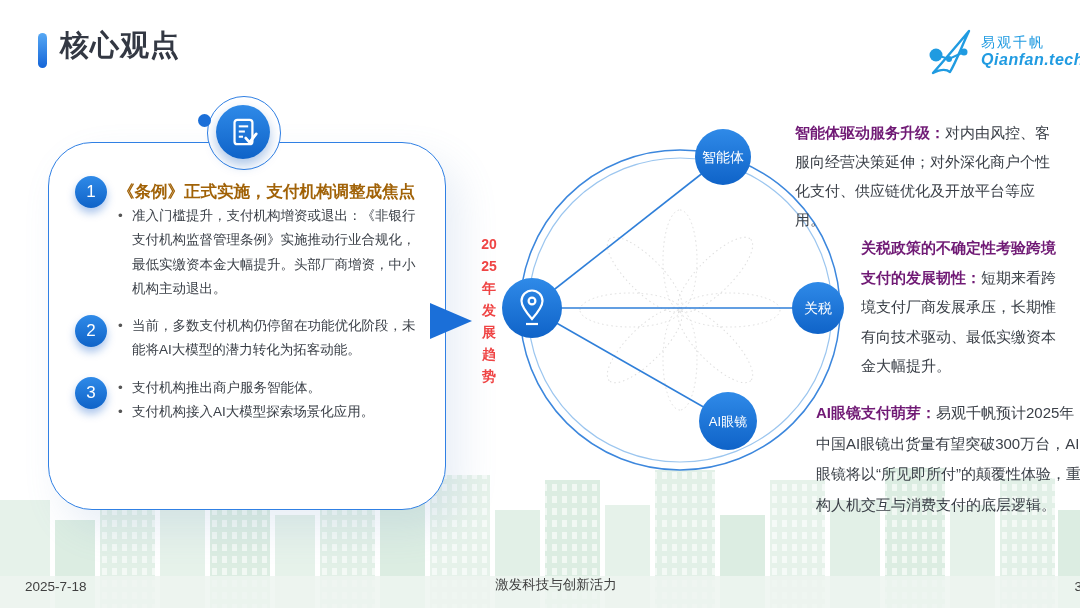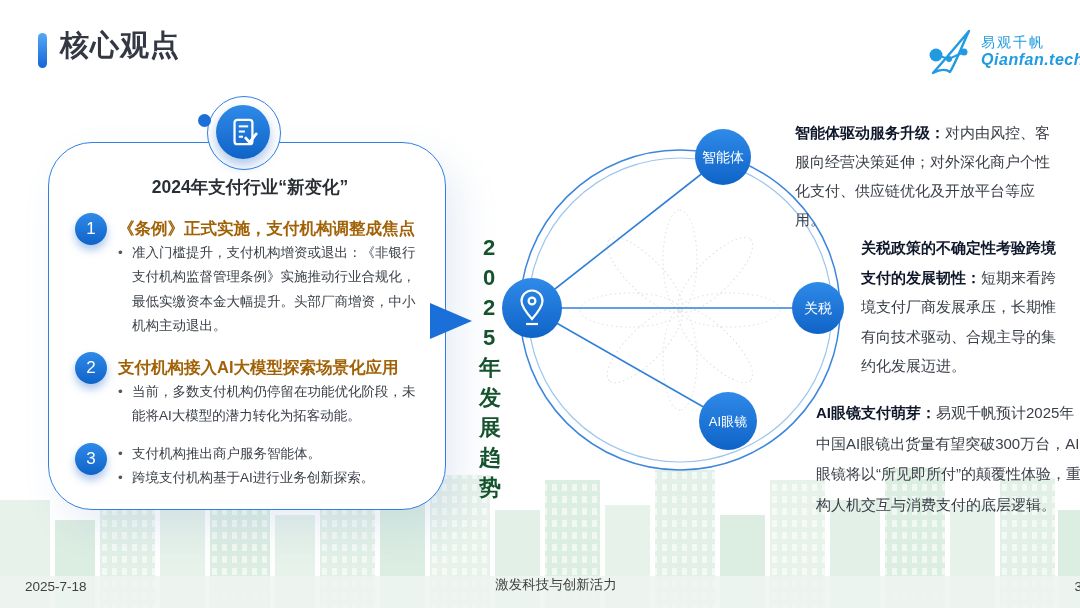--- a/index.html
+++ b/index.html
@@ -32,28 +32,28 @@
   .badge{flex:0 0 auto;width:32px;height:32px;border-radius:50%;color:#fff;font-size:17px;
     background:linear-gradient(180deg,#2f8ae8,#0f63c8);display:flex;align-items:center;justify-content:center;
     box-shadow:0 5px 9px rgba(15,90,200,.35);margin-top:1px;}
   .item-h{font-size:16.5px;font-weight:700;color:#a16207;line-height:1.45;margin-top:5px;}
   .blt{display:flex;font-size:13.5px;line-height:1.8;color:#3b4048;}
   .blt .dot{flex:0 0 14px;color:#555;}
   
   .arrow{position:absolute;left:430px;top:303px;width:0;height:0;z-index:7;
     border-top:18px solid transparent;border-bottom:18px solid transparent;border-left:42px solid #1b6fd8;}
   
-  .axis{position:absolute;left:479px;top:233px;width:20px;font-size:22px;font-weight:700;color:#14532d;
-    line-height:30px;word-break:break-all;text-align:center;z-index:4;}
+  .axis{position:absolute;left:479px;top:233px;width:20px;font-size:14px;font-weight:700;color:#ef4444;
+    line-height:22px;word-break:break-all;text-align:center;z-index:4;}
   
   .diagram{position:absolute;left:0;top:0;z-index:2;}
   .node-label{fill:#ffffff;font-family:"Liberation Sans",sans-serif;}
   
   .ann{position:absolute;z-index:4;font-size:15px;color:#3b4048;}
-  .ann b{color:#0f172a;}
+  .ann b{color:#701a75;}
   .ann0{left:795px;top:118px;width:268px;line-height:29px;}
   .ann1{left:861px;top:233px;width:200px;line-height:29.5px;}
   .ann2{left:816px;top:398px;width:270px;line-height:30.5px;}
   
   .skyline{position:absolute;left:0;bottom:0;z-index:1;}
   
   .foot{position:absolute;bottom:14px;z-index:5;font-size:13.5px;color:#404040;}
   .foot.date{left:25px;}
   .foot.slogan{left:0;width:100%;text-align:center;}
   .foot.page{right:30px;}
@@ -182,54 +182,52 @@
       <text class="node-label" x="818" y="313" font-size="14" text-anchor="middle">关税</text>
     </g>
     <g>
       <circle cx="728" cy="421" r="29" fill="url(#gblue)"></circle>
       <text class="node-label" x="728" y="426" font-size="13" text-anchor="middle">AI眼镜</text>
     </g>
   </svg>
 
   <div class="card">
     <div class="card-inner">
-      <div class="card-title">2024年支付行业“新变化”</div>
 
       <div class="item">
         <div class="badge">1</div>
         <div class="item-body">
           <div class="item-h">《条例》正式实施，支付机构调整成焦点</div>
           <div class="blt">
               <span class="dot">•</span>
               <span>准入门槛提升，支付机构增资或退出：《非银行支付机构监督管理条例》实施推动行业合规化，最低实缴资本金大幅提升。头部厂商增资，中小机构主动退出。</span>
             </div>
         </div>
       </div>
 
       <div class="item">
         <div class="badge">2</div>
         <div class="item-body">
-          <div class="item-h">支付机构接入AI大模型探索场景化应用</div>
           <div class="blt">
               <span class="dot">•</span>
               <span>当前，多数支付机构仍停留在功能优化阶段，未能将AI大模型的潜力转化为拓客动能。</span>
             </div>
         </div>
       </div>
 
       <div class="item">
         <div class="badge">3</div>
         <div class="item-body">
           <div class="blt">
               <span class="dot">•</span>
               <span>支付机构推出商户服务智能体。</span>
             </div>
           <div class="blt">
               <span class="dot">•</span>
-              <span>跨境支付机构基于AI进行业务创新探索。</span>
+              <span>支付机构接入AI大模型探索场景化应用。</span>
             </div>
         </div>
       </div>
     </div>
   </div>
 
   <div class="card-icon-ring"></div>
   <div class="card-icon-dot"></div>
   <div class="card-icon">
     <svg width="32" height="32" viewBox="0 0 34 34">
@@ -242,21 +240,21 @@
   </div>
 
   <div class="arrow"></div>
 
   <div class="axis">2025年发展趋势</div>
 
   <div class="ann ann0">
     <b>智能体驱动服务升级：</b><span>对内由风控、客服向经营决策延伸；对外深化商户个性化支付、供应链优化及开放平台等应用。</span>
   </div>
   <div class="ann ann1">
-    <b>关税政策的不确定性考验跨境支付的发展韧性：</b><span>短期来看跨境支付厂商发展承压，长期惟有向技术驱动、合规主导的集约化发展迈进。</span>
+    <b>关税政策的不确定性考验跨境支付的发展韧性：</b><span>短期来看跨境支付厂商发展承压，长期惟有向技术驱动、最低实缴资本金大幅提升。</span>
   </div>
   <div class="ann ann2">
     <b>AI眼镜支付萌芽：</b><span>易观千帆预计2025年中国AI眼镜出货量有望突破300万台，AI眼镜将以“所见即所付”的颠覆性体验，重构人机交互与消费支付的底层逻辑。</span>
   </div>
 
   <div class="foot date">2025-7-18</div>
   <div class="foot slogan">激发科技与创新活力</div>
   <div class="foot page">3</div>
 
 </div>

